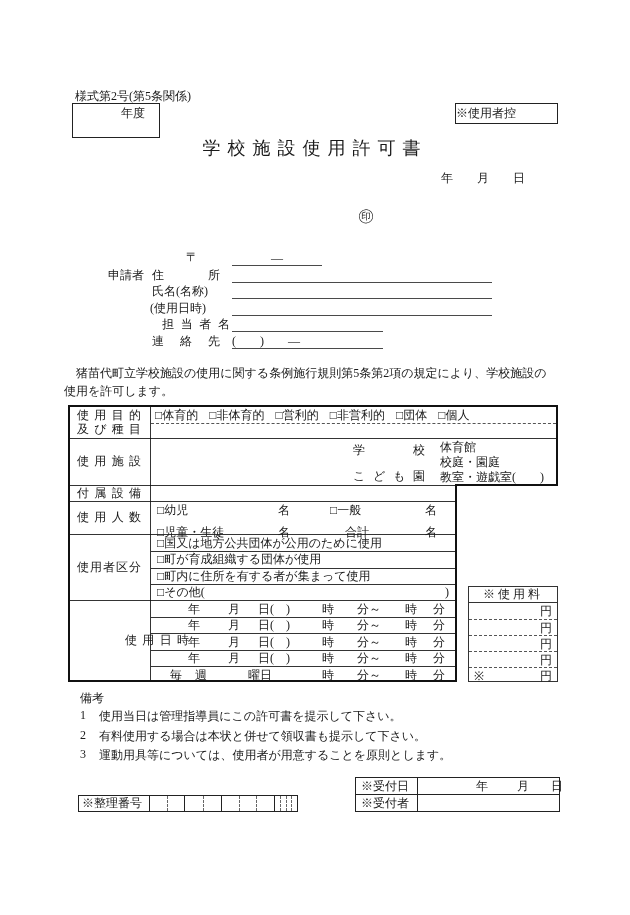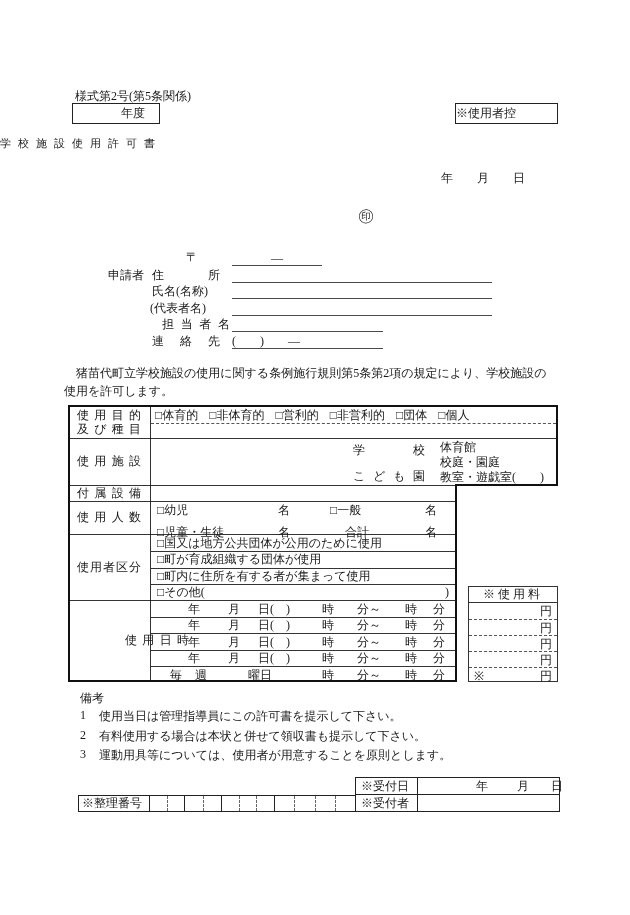--- a/index.html
+++ b/index.html
@@ -24,29 +24,29 @@
   .digit-group{display:flex;box-sizing:border-box;border-left:1px solid #222;}
   .seal{font-size:16px;line-height:12px;position:relative;top:-1px;}
 </style>
 </head>
 <body>
 
 <div class="canvas">
 
   <div class="abs" style="left:75px;top:88px;">様式第2号(第5条関係)</div>
 
-  <div class="abs box" style="left:72px;top:103px;width:88px;height:21px;line-height:19px;text-align:right;padding-right:14px;">
+  <div class="abs box" style="left:72px;top:103px;width:88px;height:35px;line-height:19px;text-align:right;padding-right:14px;">
     <span>年度</span>
   </div>
 
   <div class="abs box" style="left:455px;top:103px;width:103px;height:21px;line-height:19px;text-align:left;">
     <span>※使用者控</span>
   </div>
 
-  <div class="abs" style="left:0;top:136px;width:630px;text-align:left;font-size:11px;letter-spacing:7px;">学校施設使用許可書</div>
+  <div class="abs" style="left:0;top:136px;width:630px;text-align:center;font-size:18px;letter-spacing:7px;">学校施設使用許可書</div>
 
   <div class="abs" style="left:441px;top:170px;width:84px;display:flex;justify-content:space-between;">
     <span>年</span>
     <span>月</span>
     <span>日</span>
   </div>
 
   <div class="abs" style="left:358px;top:211px;display:flex;align-items:center;gap:11px;">
     <span class="seal">㊞</span>
   </div>
@@ -57,21 +57,21 @@
   </div>
 
   <div class="abs" style="left:108px;top:267px;">申請者</div>
 
   <span class="abs jst" style="left:152px;top:267px;width:68px;">住所</span>
   <div class="uline" style="left:232px;top:267px;width:260px;"></div>
 
   <span class="abs" style="left:152px;top:283px;">氏名(名称)</span>
   <div class="uline" style="left:232px;top:283px;width:260px;"></div>
 
-  <span class="abs" style="left:150px;top:300px;">(代表者名)</span>
+  <span class="abs" style="left:150px;top:300px;">(使用日時)</span>
   <div class="uline" style="left:232px;top:300px;width:260px;"></div>
 
   <span class="abs jst" style="left:162px;top:316px;width:68px;">担当者名</span>
   <div class="uline" style="left:232px;top:316px;width:151px;"></div>
 
   <span class="abs jst" style="left:152px;top:333px;width:68px;">連絡先</span>
   <div class="uline" style="left:232px;top:333px;width:151px;">
     <span>(　　)　　—</span>
   </div>
 
@@ -238,21 +238,21 @@
         <span class="abs" style="left:99px;">月</span>
         <span class="abs" style="left:133px;">日</span>
       </div>
     </div>
     <div style="display:flex;height:17px;line-height:16px;">
       <div style="width:62px;padding-left:5px;border-right:1px solid #222;box-sizing:border-box;">※受付者</div>
       <div style="flex:1;"></div>
     </div>
   </div>
 
-  <div class="abs box" style="left:78px;top:795px;width:278px;height:17px;border-color:#222;display:flex;">
+  <div class="abs box" style="left:78px;top:795px;width:220px;height:17px;border-color:#222;display:flex;">
     <div style="width:70px;padding-left:3px;line-height:15px;box-sizing:border-box;">※整理番号</div>
     <div class="digit-group" style="width:35px;">
       <div class="digit-cell"></div>
       <div class="digit-cell"></div>
     </div>
     <div class="digit-group" style="width:37px;">
       <div class="digit-cell"></div>
       <div class="digit-cell"></div>
     </div>
     <div class="digit-group" style="width:53px;">

